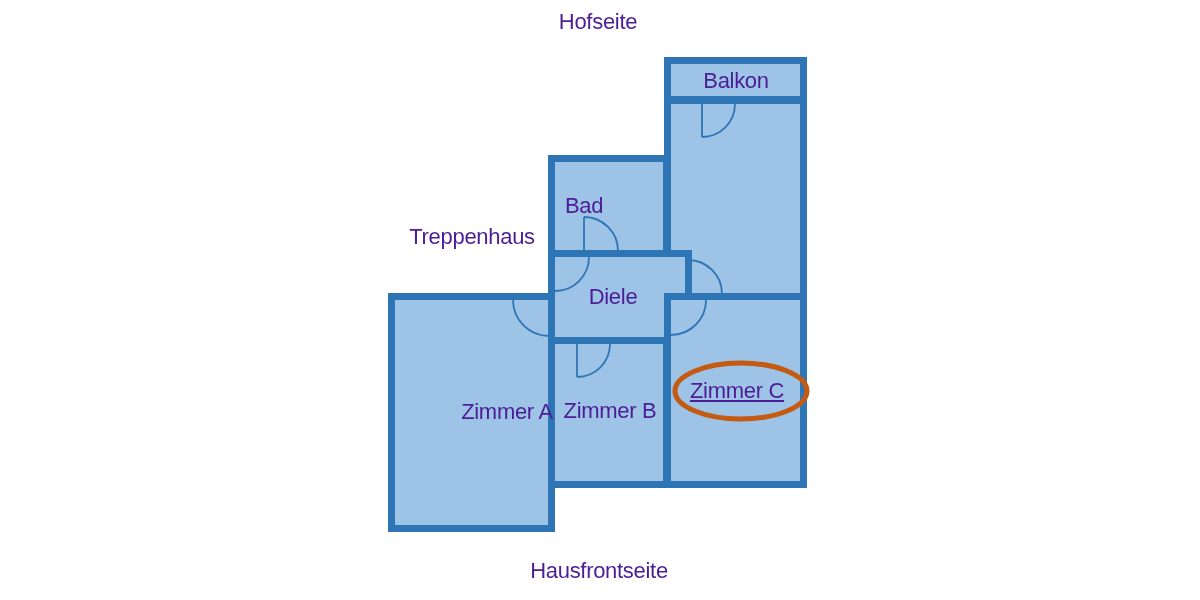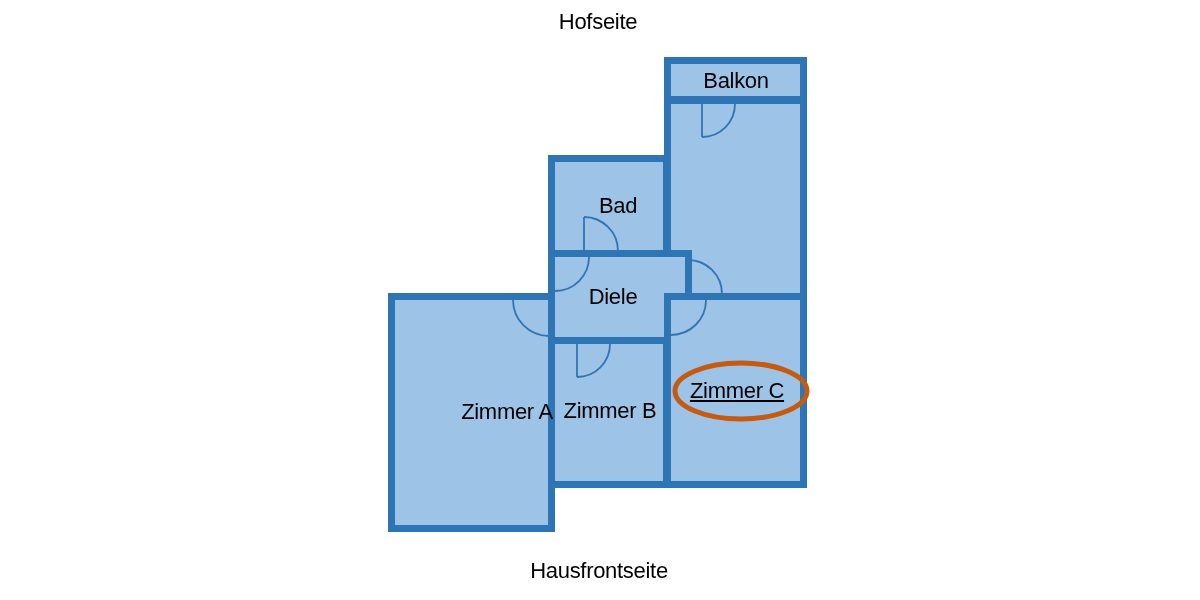--- a/index.html
+++ b/index.html
@@ -19,26 +19,26 @@
   #r-zimmer-b { left:548px; top:337px; width:122px; height:151px; }
   #r-zimmer-c { left:664px; top:293px; width:143px; height:195px; }
 
   .overlay { position:absolute; left:0; top:0; width:1200px; height:600px; pointer-events:none; }
   .door    { stroke:#2E75B6; stroke-width:1.8; fill:none; }
   .mark    { stroke:#C55A11; stroke-width:5;   fill:none; }
 
   .lbl {
     position:absolute; transform:translate(-50%,-50%);
     font-size:22px; line-height:28px; letter-spacing:-0.3px;
-    white-space:nowrap; text-align:center; color:#000000;
+    white-space:nowrap; text-align:center; color:#4c1d95;
   }
   #l-hofseite       { left:598px; top:22px;  }
   #l-balkon         { left:736px; top:81px;  }
   #l-kueche         { left:736px; top:171px; }
-  #l-bad            { left:618px; top:206px; }
+  #l-bad            { left:584px; top:206px; }
   #l-treppenhaus    { left:472px; top:237px; }
   #l-essbereich     { left:762px; top:256px; }
   #l-diele          { left:613px; top:297px; }
   #l-zimmer-a       { left:471px; top:412px;margin-left:36px; }
   #l-zimmer-b       { left:610px; top:411px; }
   #l-zimmer-c       { left:737px; top:391px;text-decoration:underline; }
   #l-hausfrontseite { left:599px; top:571px; }
 </style>
 </head>
 <body>
@@ -71,19 +71,20 @@
 
     <path class="door" d="M577,344 V377"></path>
     <path class="door" d="M610,344 A33,33 0 0 1 577,377"></path>
 
     <ellipse class="mark" cx="741" cy="391" rx="66" ry="28"></ellipse>
   </svg>
 
   <div class="lbl" id="l-hofseite">Hofseite</div>
   <div class="lbl" id="l-balkon">Balkon</div>
   <div class="lbl" id="l-bad">Bad</div>
+  <div class="lbl" id="l-treppenhaus">Treppenhaus</div>
   <div class="lbl" id="l-diele">Diele</div>
   <div class="lbl" id="l-zimmer-a">Zimmer A</div>
   <div class="lbl" id="l-zimmer-b">Zimmer B</div>
   <div class="lbl" id="l-zimmer-c">Zimmer C</div>
   <div class="lbl" id="l-hausfrontseite">Hausfrontseite</div>
 
 </div>
 
 </body></html>

